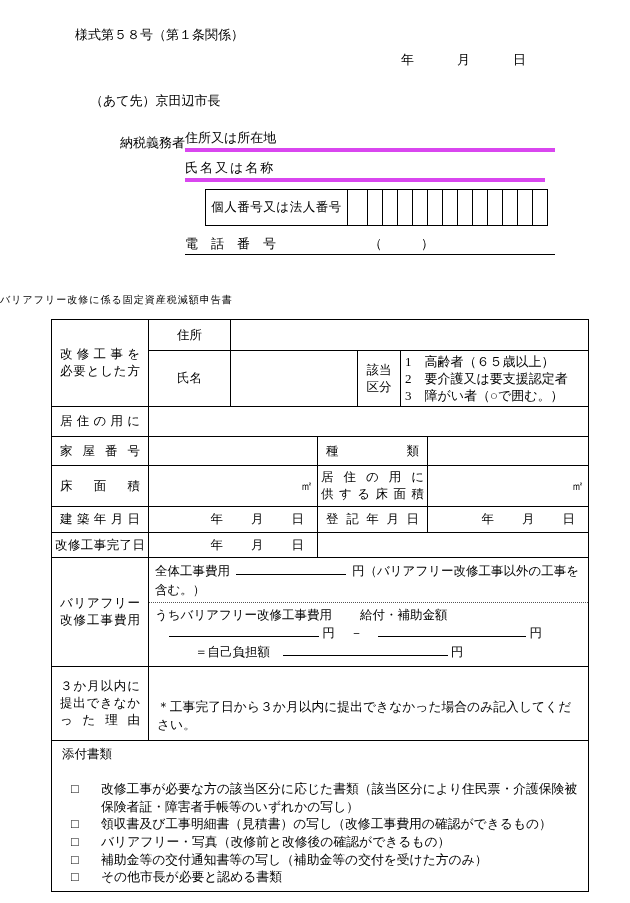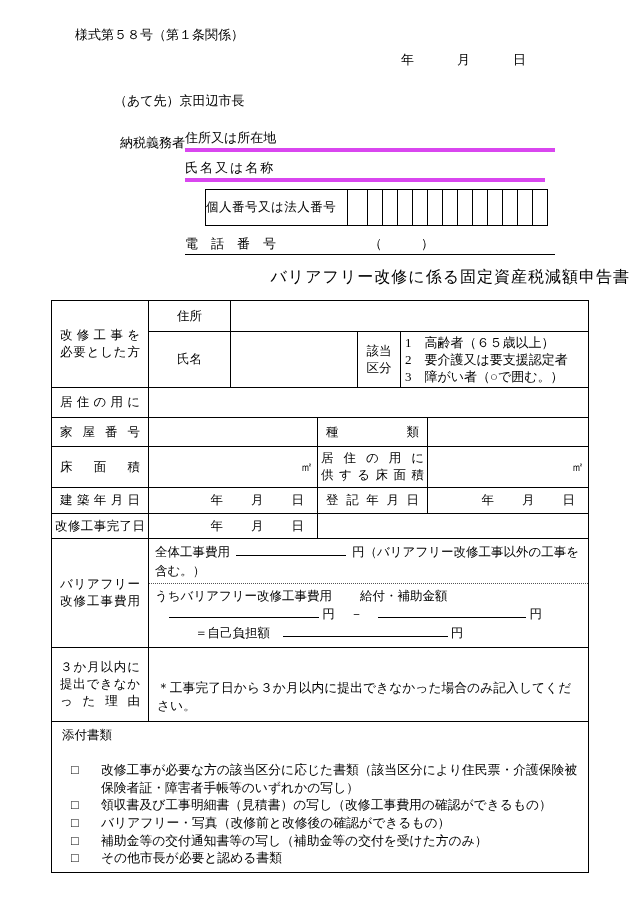--- a/index.html
+++ b/index.html
@@ -8,45 +8,45 @@
     position:relative;
     width:630px; height:903px;
     background:#fff; color:#000;
     font-family:"Liberation Serif","DejaVu Serif",serif;
     font-size:13px;
     overflow:hidden;
     padding-top:26px;
   }
   .form-number { margin-left:75px; font-size:13px; }
   .date-line { text-align:right; padding-right:103px; margin-top:7px; letter-spacing:1px; }
-  .addressee { margin-left:114px; margin-top:23px; }
+  .addressee { margin-left:90px; margin-top:23px; }
 
   .taxpayer { margin-left:120px; margin-top:19px; }
   .tp-line1 { display:flex; align-items:flex-end; }
   .tp-label { width:65px; }
   .ul-field {
     display:inline-block;
     border-bottom:4px solid #d946ef;
     padding-bottom:1px;
   }
   .addr-field { width:370px; }
   .name-field { width:360px; margin-left:65px; margin-top:7px; letter-spacing:2px; }
 
   .idbox { margin-left:85px; margin-top:7px; border-collapse:collapse; }
   .idbox td { border:1px solid #000; height:36px; padding:0; }
-  .idbox .id-label { width:142px; text-align:left; font-size:12.5px; letter-spacing:0.5px; }
+  .idbox .id-label { width:142px; text-align:center; font-size:12.5px; letter-spacing:0.5px; }
   .idbox .c1 { width:20px; }
   .idbox .dg { width:15px; }
   .idbox .dot { border-right:1px dotted #444; }
   .idbox .sol { border-right:1px solid #000; }
 
   .phone-line { margin-left:65px; margin-top:9px; width:370px; border-bottom:1px solid #000; padding-bottom:1px; display:flex; }
   .phone-paren { margin-left:93px; }
 
-  .doc-title { text-align:right; margin-top:12px; font-size:16px; letter-spacing:1px; }
+  .doc-title { text-align:left; margin-top:38px; font-size:10px; letter-spacing:1px; }
   .intro { margin:13px 42px 0 55px; line-height:1.5; font-size:13.2px; }
 
   table.main {
     border-collapse:collapse;
     table-layout:fixed;
     width:537px;
     margin:12px 0 0 51px;
     font-size:12.5px;
   }
   table.main td { border:1px solid #000; padding:2px 4px; vertical-align:middle; }

